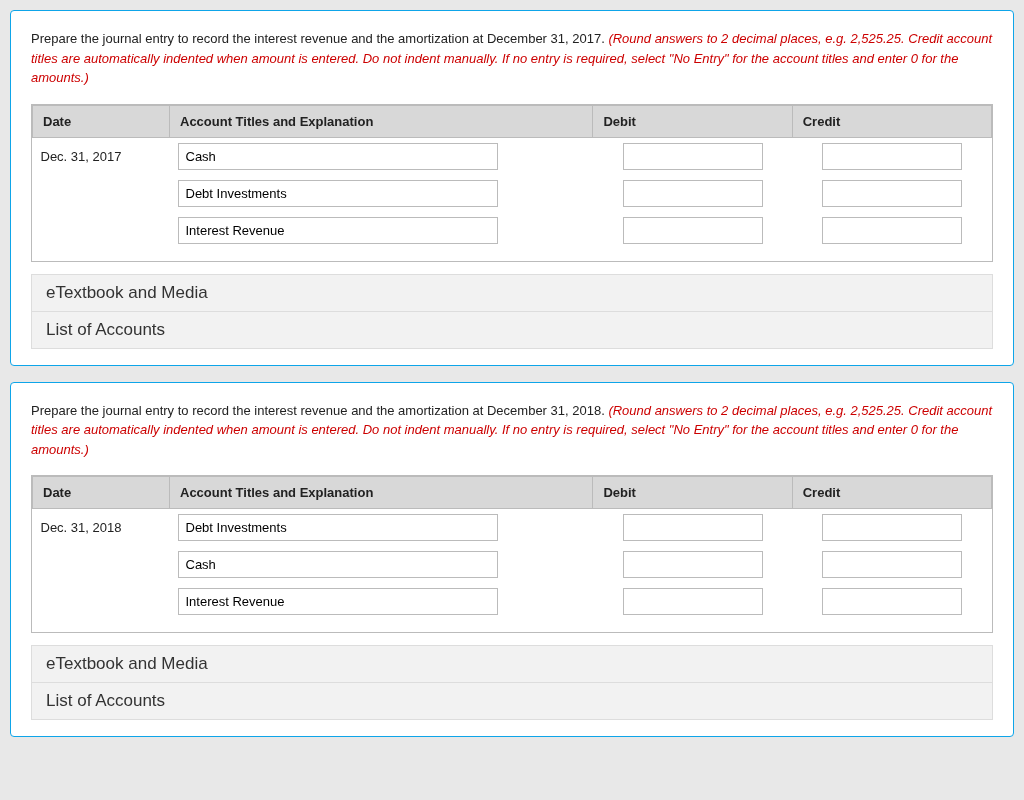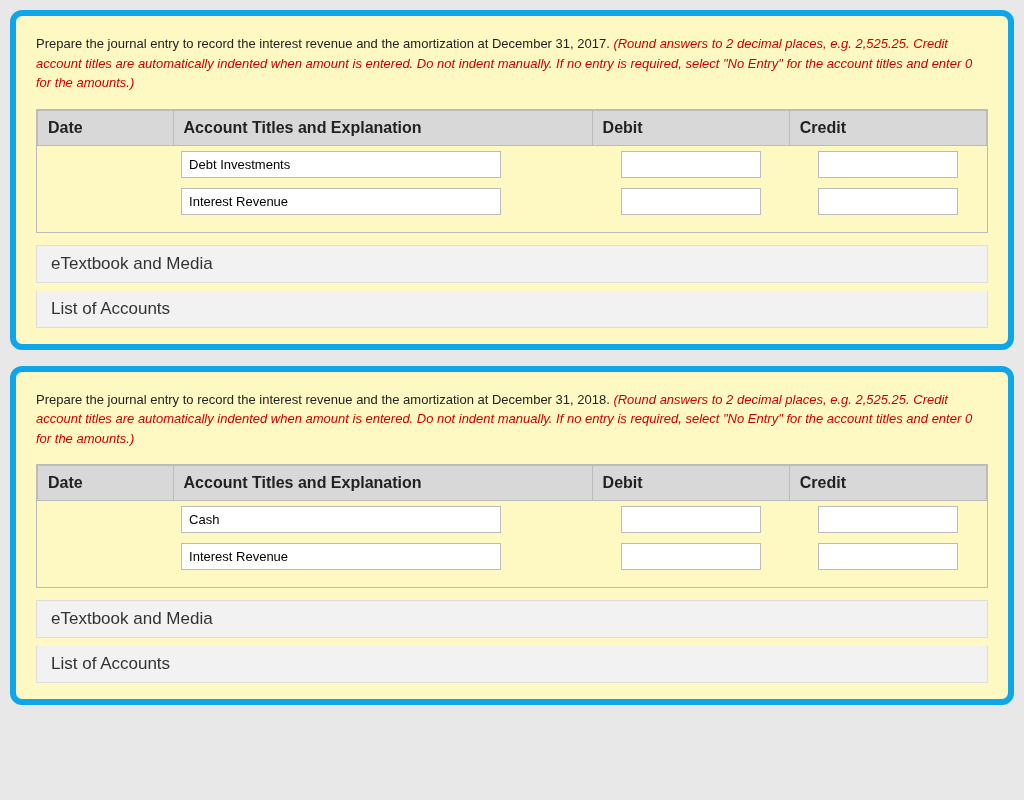--- a/index.html
+++ b/index.html
@@ -4,23 +4,23 @@
   <style>
     * { box-sizing: border-box; margin: 0; padding: 0; }
     body {
       background: #e8e8e8;
       font-family: Arial, sans-serif;
       font-size: 13px;
       color: #222;
       padding: 10px;
     }
     .card {
-      background: #fef9c3;
-      border: 6px solid #0ea5e9;
-      border-radius: 12px;
+      background: #ffffff;
+      border: 1px solid #0ea5e9;
+      border-radius: 4px;
       padding: 18px 20px 16px 20px;
       margin-bottom: 16px;
     }
     .instruction {
       font-size: 13px;
       color: #222;
       margin-bottom: 16px;
       line-height: 1.5;
     }
     .instruction .red-italic {
@@ -31,21 +31,21 @@
       width: 100%;
       border-collapse: collapse;
       margin-bottom: 0;
     }
     .journal-table thead tr {
       background: #d8d8d8;
     }
     .journal-table thead th {
       padding: 8px 10px;
       font-weight: bold;
-      font-size: 16px;
+      font-size: 13px;
       text-align: left;
       border: 1px solid #bbb;
     }
     .journal-table thead th.center {
       text-align: left;
     }
     .journal-table tbody td {
       padding: 5px 8px;
       border: none;
       vertical-align: middle;
@@ -87,21 +87,21 @@
     }
     .footer-bar {
       background: #f2f2f2;
       border: 1px solid #ddd;
       padding: 8px 14px;
       font-size: 17px;
       margin-top: 12px;
       color: #333;
     }
     .footer-bar + .footer-bar {
-      margin-top: 8px;
+      margin-top: 0;
       border-top: none;
     }
     .table-wrapper {
       border: 1px solid #bbb;
       margin-bottom: 0;
     }
     .journal-table tbody td.account-cell {
       width: 340px;
     }
     .journal-table tbody td.debit-cell {
@@ -123,20 +123,32 @@
       <thead>
         <tr>
           <th>Date</th>
           <th>Account Titles and Explanation</th>
           <th class="center">Debit</th>
           <th class="center">Credit</th>
         </tr>
       </thead>
       <tbody>
 
+        <tr>
+          <td class="date-cell">Dec. 31, 2017</td>
+          <td class="account-cell">
+            <input type="text" class="account-input" value="Cash" style="">
+          </td>
+          <td class="debit-cell">
+            <input type="text" class="amount-input" style="">
+          </td>
+          <td class="credit-cell">
+            <input type="text" class="amount-input" style="">
+          </td>
+        </tr>
 
         <tr class="row-spacer">
           <td class="date-cell"></td>
           <td class="account-cell">
             <input type="text" class="account-input" value="Debt Investments" style="">
           </td>
           <td class="debit-cell">
             <input type="text" class="amount-input" style="">
           </td>
           <td class="credit-cell">
@@ -176,20 +188,32 @@
       <thead>
         <tr>
           <th>Date</th>
           <th>Account Titles and Explanation</th>
           <th class="center">Debit</th>
           <th class="center">Credit</th>
         </tr>
       </thead>
       <tbody>
 
+        <tr>
+          <td class="date-cell">Dec. 31, 2018</td>
+          <td class="account-cell">
+            <input type="text" class="account-input" value="Debt Investments" style="">
+          </td>
+          <td class="debit-cell">
+            <input type="text" class="amount-input" style="">
+          </td>
+          <td class="credit-cell">
+            <input type="text" class="amount-input" style="">
+          </td>
+        </tr>
 
         <tr class="row-spacer">
           <td class="date-cell"></td>
           <td class="account-cell">
             <input type="text" class="account-input" value="Cash" style="">
           </td>
           <td class="debit-cell">
             <input type="text" class="amount-input" style="">
           </td>
           <td class="credit-cell">

